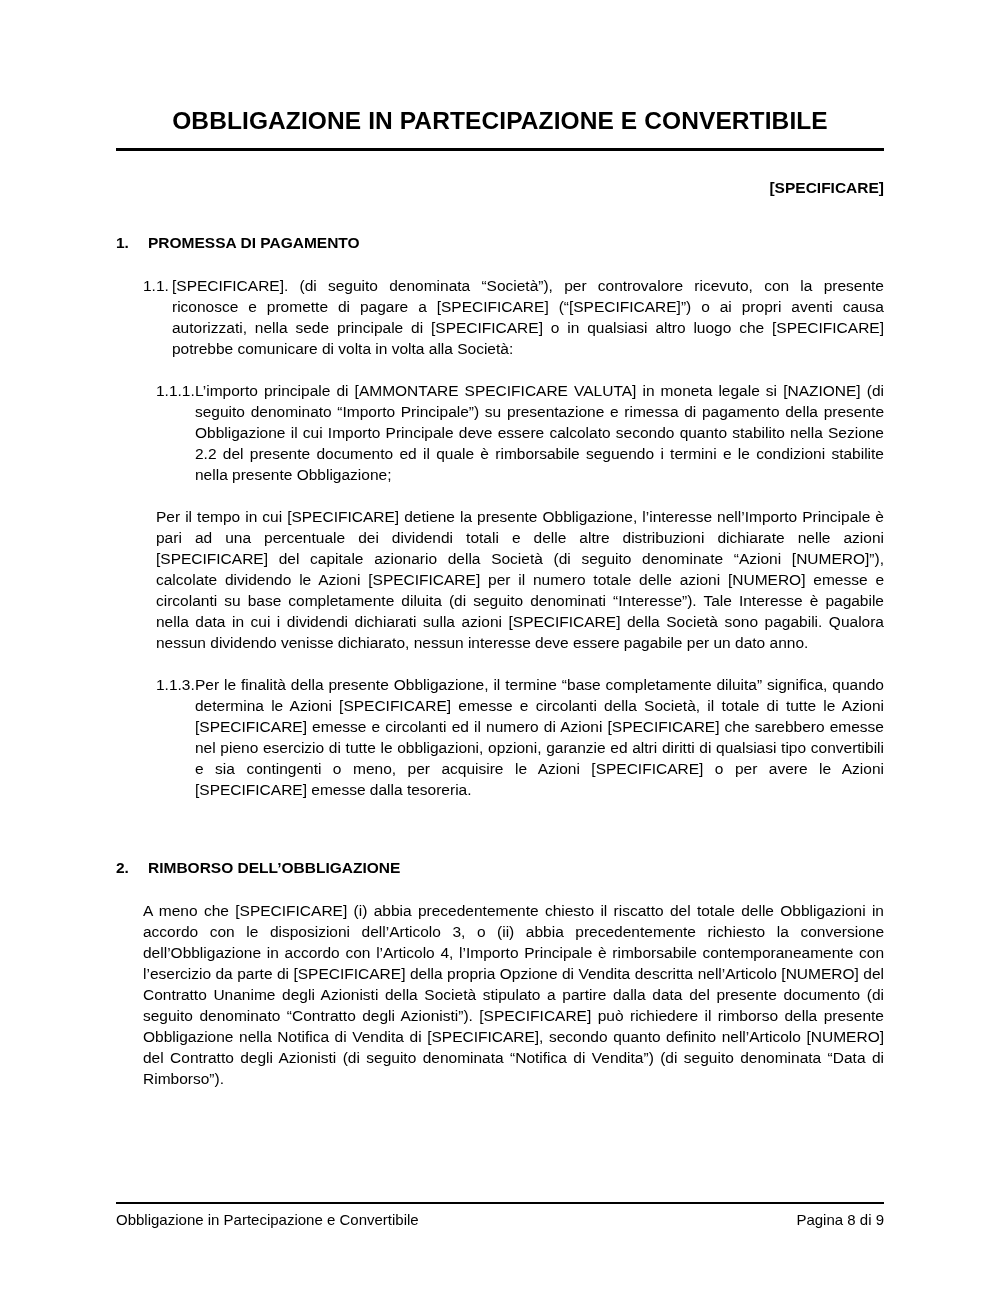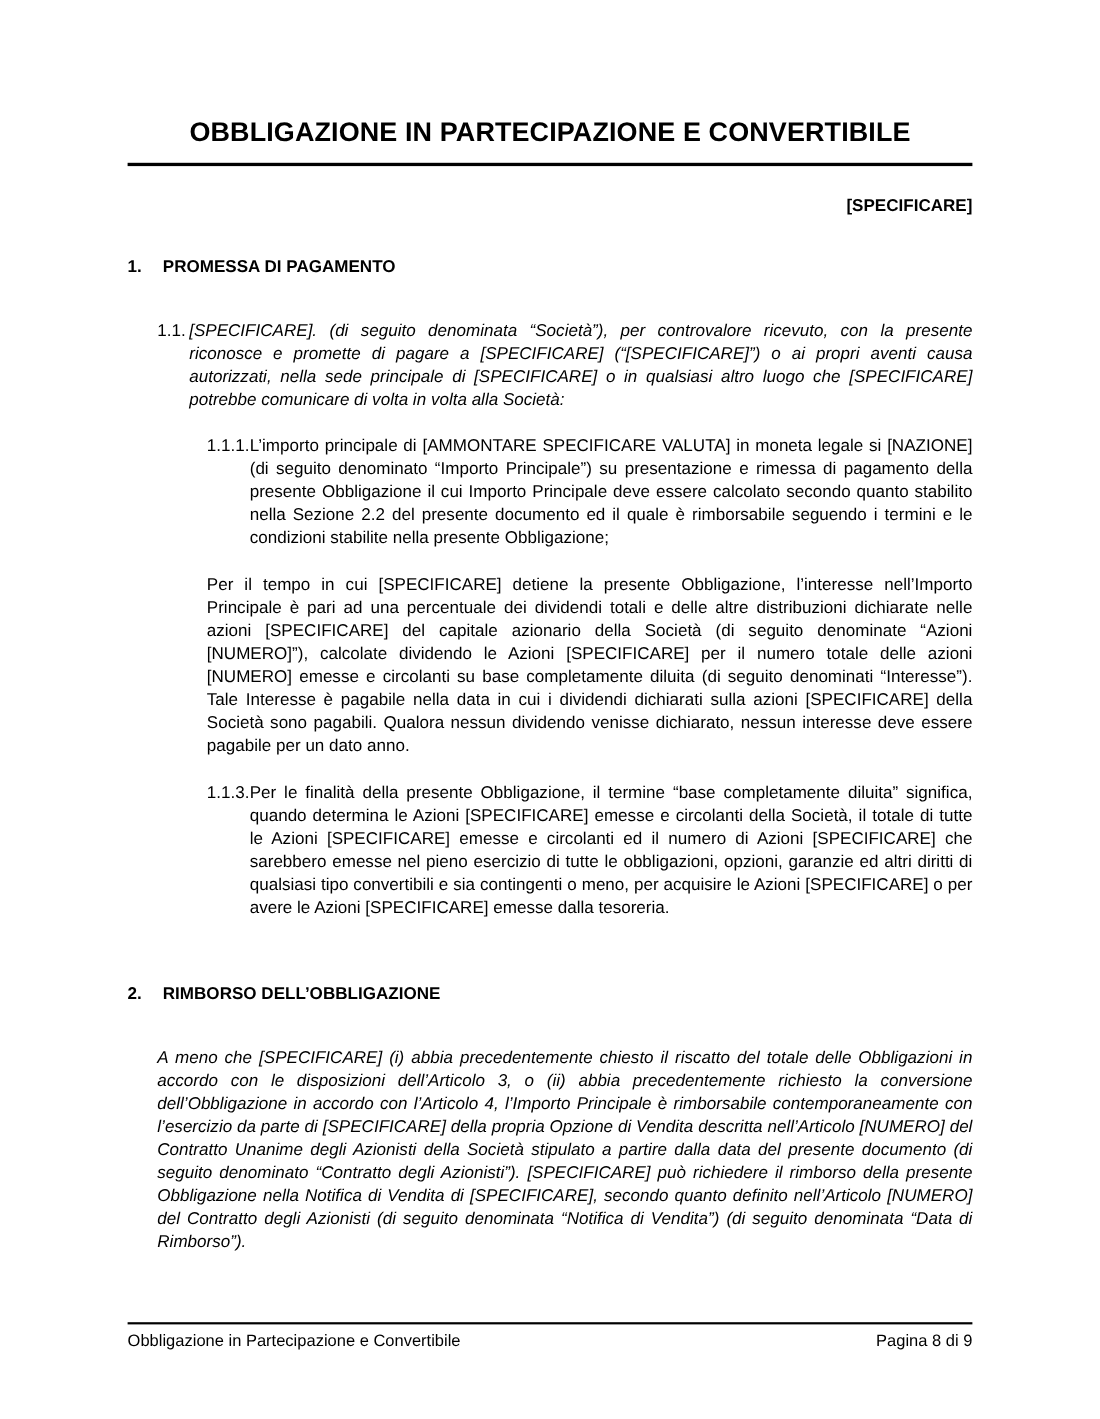--- a/index.html
+++ b/index.html
@@ -74,41 +74,40 @@
     width: 32px;
     flex: 0 0 32px;
   }
   .section-heading .txt {
     flex: 1 1 auto;
   }
 
   
   .clause-l2 {
     display: flex;
-    margin-top: 36px;
+    margin-top: 21px;
     margin-left: 27px;
     font-size: 15.5px;
     line-height: 1.355;
     text-align: justify;
   }
   .clause-l2 > .num {
     flex: 0 0 29px;
     width: 29px;
   }
   .clause-l2 > .body {
     flex: 1 1 auto;
     text-align: justify;
-    font-style: italic;
   }
 
   
   .clause-l3 {
     display: flex;
     margin-top: 21px;
-    margin-left: 72px;
+    margin-left: 40px;
     font-size: 15.5px;
     line-height: 1.355;
   }
   .clause-l3 > .num {
     flex: 0 0 39px;
     width: 39px;
   }
   .clause-l3 > .body {
     flex: 1 1 auto;
     text-align: justify;

